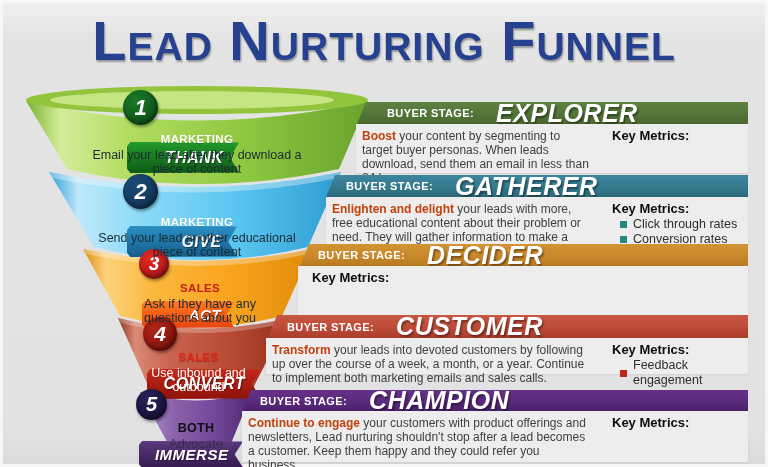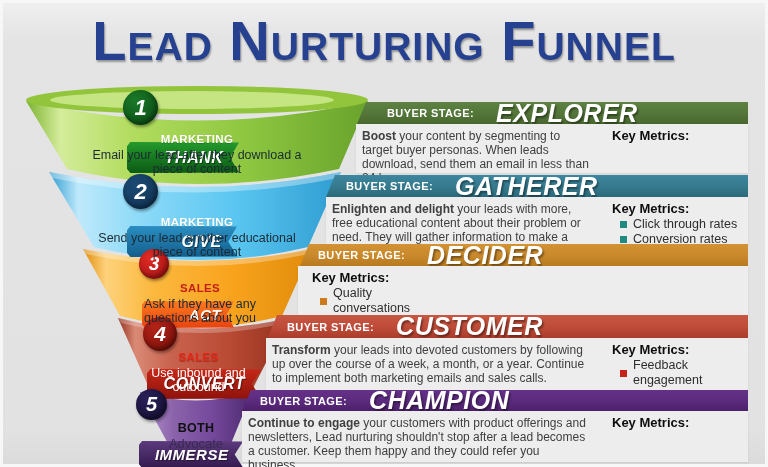--- a/index.html
+++ b/index.html
@@ -68,36 +68,36 @@
     clip-path:polygon(9px 0,100% 0,100% 100%,0 100%);
     box-shadow:0 1px 1px rgba(0,0,0,.3);}
   .bar .bs-label{color:#fff;font-weight:bold;font-size:11px;letter-spacing:.4px;
     white-space:nowrap;}
   .bar .bs-name{color:#fff;font-weight:bold;font-style:italic;font-size:25px;
     letter-spacing:.5px;margin-left:22px;white-space:nowrap;
     text-shadow:1.5px 1.5px 2px rgba(0,0,0,.4);transform:scaleY(1.05);}
   .body-panel{position:absolute;background:#ededee;display:flex;
     box-shadow:0 1px 2px rgba(0,0,0,.08);}
   .desc{flex:1;padding:5px 6px 0 6px;font-size:12px;line-height:1.18;color:#3e3e3e;}
-  .desc b{color:#404040;}
+  .desc b{color:#c2410c;}
   .metrics{width:150px;box-sizing:border-box;padding:4px 2px 0 14px;}
   .metrics .km-head{font-weight:bold;font-size:13px;color:#0d0d0d;margin-bottom:1px;}
   .metrics ul{list-style:none;margin:0;padding:0 0 0 8px;}
   .metrics li{display:flex;align-items:center;font-size:12.5px;color:#2e2e2e;
     line-height:1.22;}
   .metrics .bullet{width:7px;height:7px;margin-right:6px;flex:0 0 auto;}
   .row1 .bar{left:357px;top:102px;width:391px;height:22px;padding-left:30px;box-sizing:border-box;}
   .row2 .bar{left:326px;top:175px;width:422px;height:22px;padding-left:20px;box-sizing:border-box;}
   .row3 .bar{left:300px;top:244px;width:448px;height:22px;padding-left:18px;box-sizing:border-box;}
   .row4 .bar{left:268px;top:315px;width:480px;height:23px;padding-left:19px;box-sizing:border-box;}
   .row5 .bar{left:242px;top:390px;width:506px;height:21px;padding-left:18px;box-sizing:border-box;}
   .row1 .body-panel{left:356px;top:124px;width:392px;height:49px;}
   .row2 .body-panel{left:326px;top:197px;width:422px;height:47px;}
   .row3 .body-panel{left:298px;top:266px;width:450px;height:49px;}
-  .row4 .body-panel{left:266px;top:338px;width:482px;height:52px;}
+  .row4 .body-panel{left:266px;top:338px;width:482px;height:36px;}
   .row5 .body-panel{left:242px;top:411px;width:506px;height:51px;}
   .r1 .bar{background:linear-gradient(180deg,#5d8242 0%,#537539 55%,#49682f 100%);}
   .r2 .bar{background:linear-gradient(180deg,#3d86a0 0%,#35798c 55%,#2c6a7c 100%);}
   .r3 .bar{background:linear-gradient(180deg,#d29334 0%,#c8882b 55%,#b87a20 100%);}
   .r4 .bar{background:linear-gradient(180deg,#c75643 0%,#bd4b38 55%,#aa3d2b 100%);}
   .r5 .bar{background:linear-gradient(180deg,#663189 0%,#5a2a7d 55%,#4c2069 100%);}
   .r1 .bullet{background:#2f9e33;}
   .r2 .bullet{background:#1f8a7d;}
   .r3 .bullet{background:#cc7a1c;}
   .r4 .bullet{background:#c6211a;}
@@ -249,30 +249,20 @@
   </div>
 
   <div class="row row3 r3">
     <div class="bar">
       <span class="bs-label">BUYER STAGE:</span>
       <span class="bs-name">DECIDER</span>
     </div>
     <div class="body-panel">
       <div class="metrics">
         <div class="km-head">Key Metrics:</div>
-        <ul>
-          <li>
-              <span class="bullet"></span>
-              <span>Quality conversations</span>
-            </li>
-          <li>
-              <span class="bullet"></span>
-              <span>Interest in product</span>
-            </li>
-        </ul>
       </div>
     </div>
   </div>
 
   <div class="row row4 r4">
     <div class="bar">
       <span class="bs-label">BUYER STAGE:</span>
       <span class="bs-name">CUSTOMER</span>
     </div>
     <div class="body-panel">

